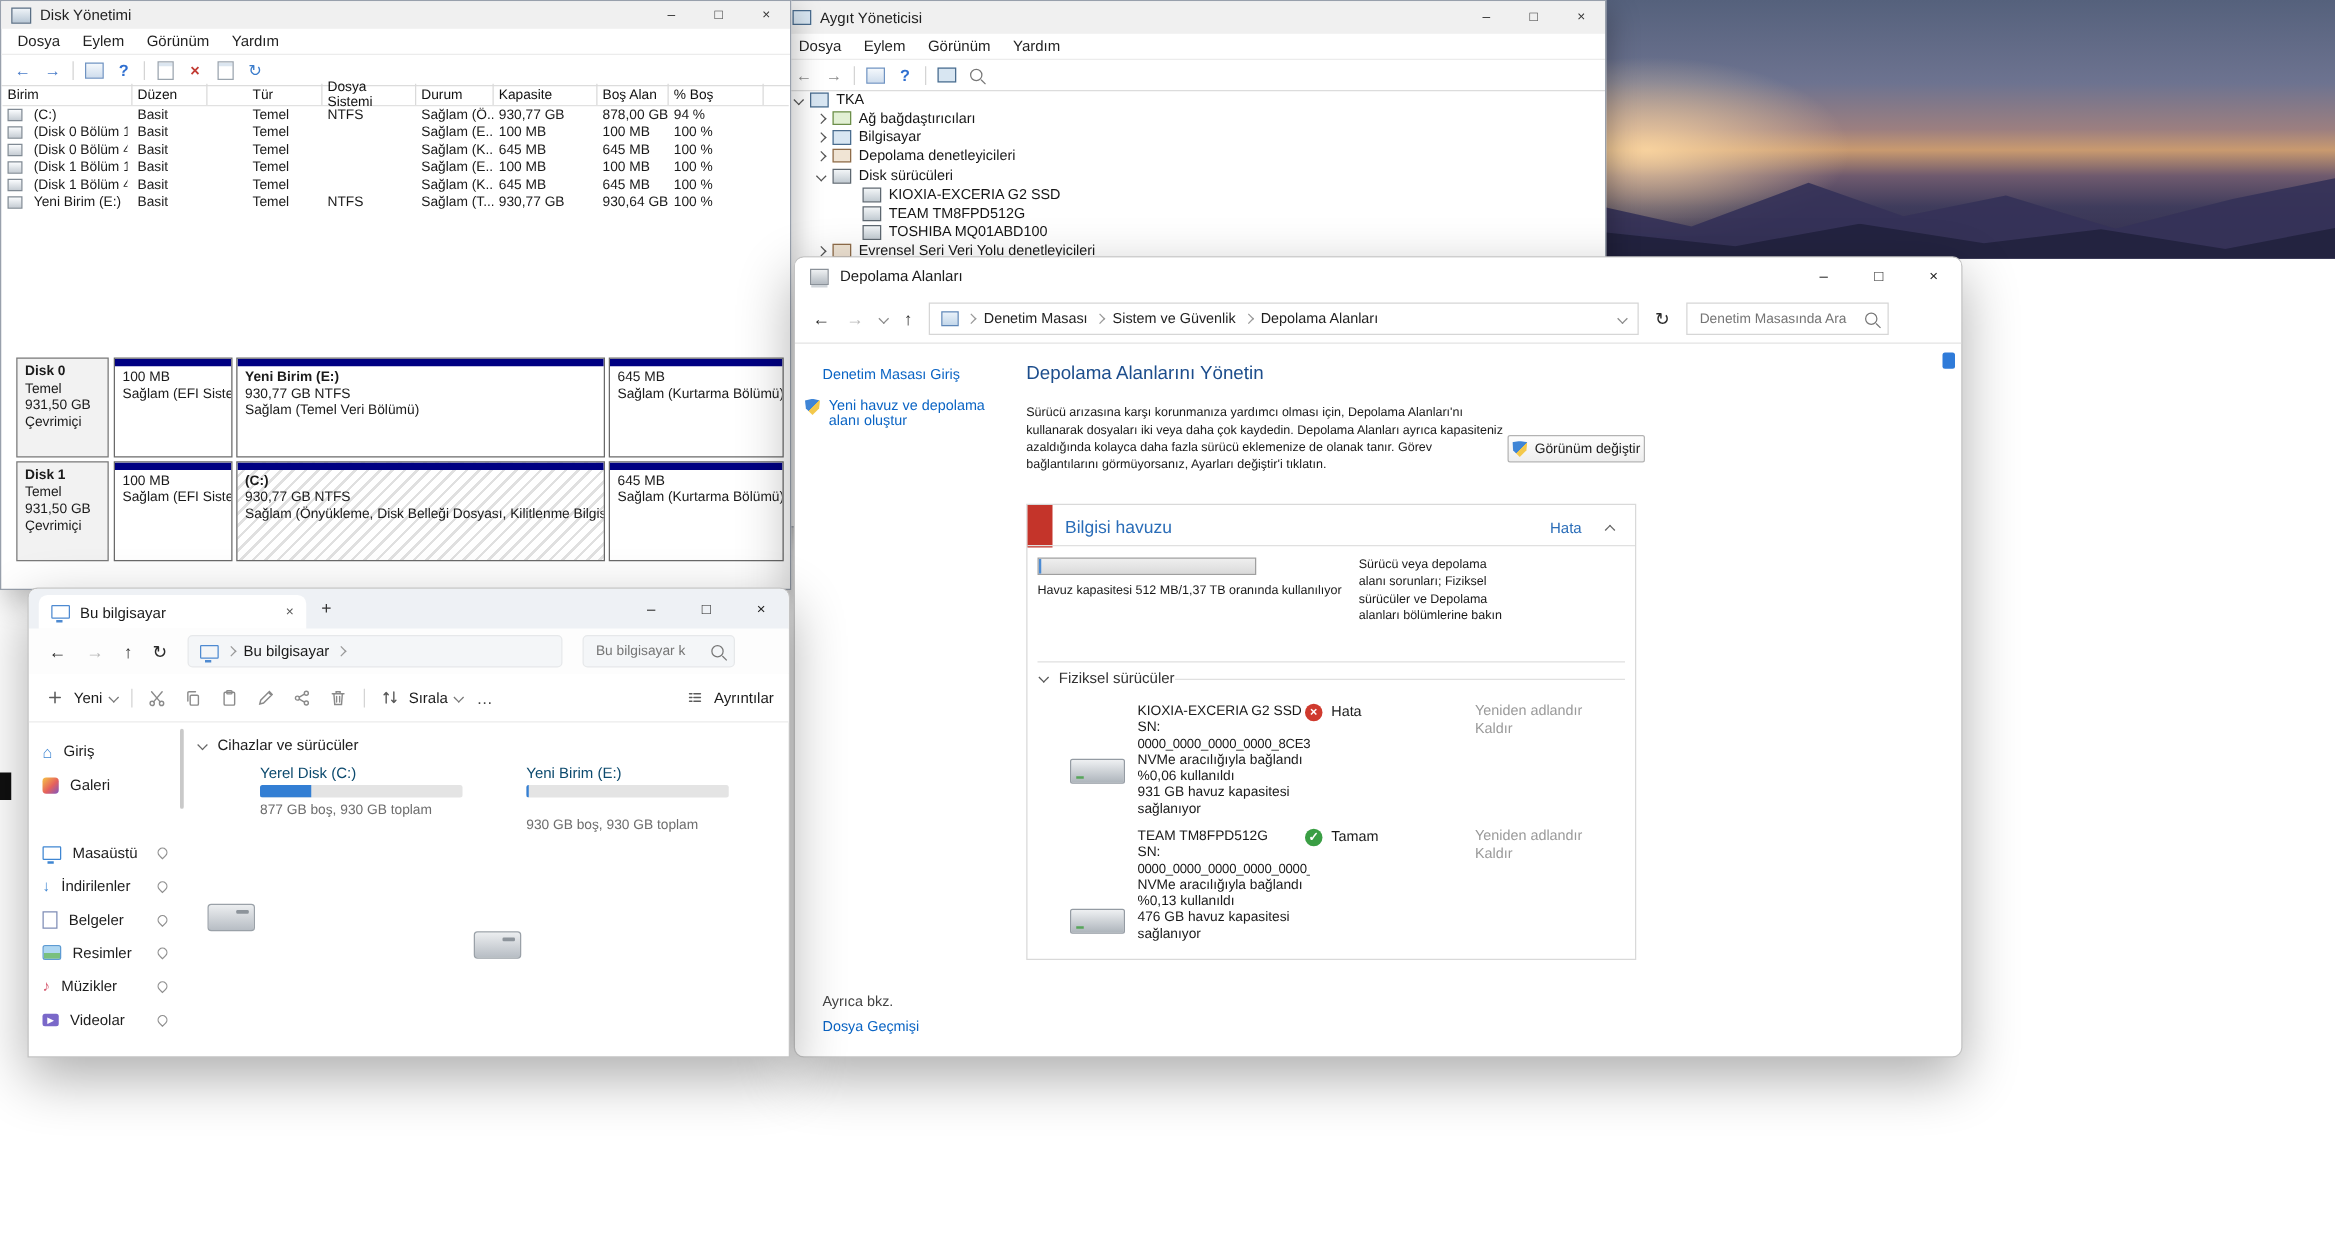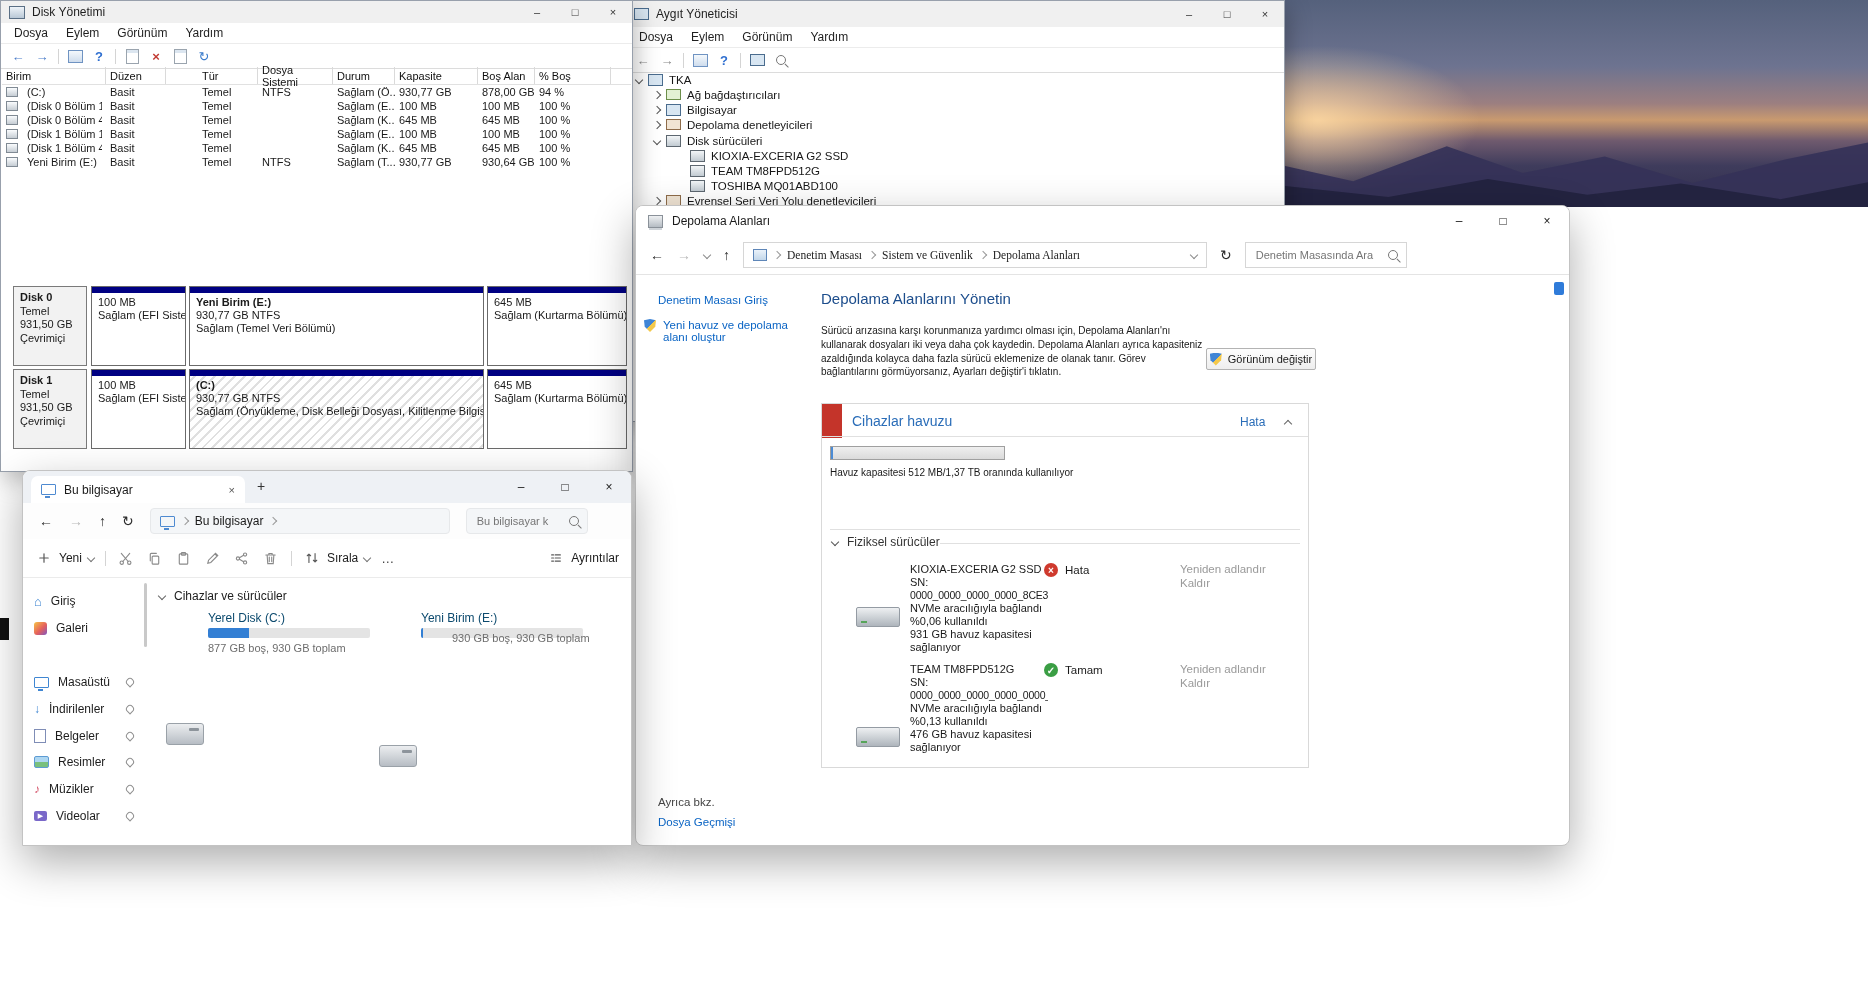--- a/index.html
+++ b/index.html
@@ -417,21 +417,21 @@
         <span class="cap11">–</span>
         <span class="cap11">□</span>
         <span class="cap11">×</span>
       </span>
     </div>
     <div class="ssnav">
       <span class="navico">←</span>
       <span class="navico dis">→</span>
       <span class="chev cd" style="border-color:#8a8a8a"></span>
       <span class="navico">↑</span>
-      <div class="addr" style="width:464px;font-family:Liberation Serif, serif;">
+      <div class="addr" style="width:568px;">
         <span class="cpico"></span>
         <span class="chev cr" style="border-color:#999"></span>
         <span>Denetim Masası</span>
         <span class="chev cr" style="border-color:#999"></span>
         <span>Sistem ve Güvenlik</span>
         <span class="chev cr" style="border-color:#999"></span>
         <span>Depolama Alanları</span>
         <span class="chev cd" style="margin-left:auto;border-color:#8a8a8a"></span>
       </div>
       <span class="navico">↻</span>
@@ -449,29 +449,30 @@
 
     <div class="abs ssheading" style="left:185px;top:84px;">Depolama Alanlarını Yönetin</div>
     <div class="abs ssbody" style="left:185px;top:118px;width:384px;">Sürücü arızasına karşı korunmanıza yardımcı olması için, Depolama Alanları'nı kullanarak dosyaları iki veya daha çok kaydedin. Depolama Alanları ayrıca kapasiteniz azaldığında kolayca daha fazla sürücü eklemenize de olanak tanır. Görev bağlantılarını görmüyorsanız, Ayarları değiştir'i tıklatın.</div>
     <div class="abs btn" style="left:570px;top:142px;width:108px;">
       <span class="shield"></span>
       <span>Görünüm değiştir</span>
     </div>
 
     <div class="pool" style="left:185px;top:197px;width:486px;height:363px;">
       <div class="redtab"></div>
-      <div class="abs pooltitle" style="left:30px;top:9px;">Cihazlar havuzu</div>
+      <div class="abs pooltitle" style="left:30px;top:9px;">Bilgisi havuzu</div>
       <div class="abs poolstatus" style="left:418px;top:11px;">Hata</div>
       <span class="chev cu abs" style="left:463px;top:17px;border-color:#666;"></span>
       <div class="hr" style="left:0;top:32px;width:100%;"></div>
 
       <div class="abs gauge" style="left:8px;top:42px;width:173px;">
         <div class="gfill" style="width: 1%;"></div>
       </div>
       <div class="abs ssbody" style="left:8px;top:62px;">Havuz kapasitesi 512 MB/1,37 TB oranında kullanılıyor</div>
+      <div class="abs ssbody" style="left:265px;top:41px;width:118px;">Sürücü veya depolama alanı sorunları; Fiziksel sürücüler ve Depolama alanları bölümlerine bakın</div>
 
       <div class="hr" style="left:8px;top:125px;width:470px;"></div>
       <div class="abs" style="left:10px;top:131px;display:flex;align-items:center;gap:9px;">
         <span class="chev cd" style="border-color:#555"></span>
         <span style="font-size:12px;color:#333;">Fiziksel sürücüler</span>
       </div>
       <div class="hr" style="left:118px;top:139px;width:360px;"></div>
 
       <div class="abs pdrive" style="left:34px;top:203px;"></div>
       <div class="abs" style="left:88px;top:159px;width:138px;font-size:11px;line-height:13px;">
@@ -664,16 +665,16 @@
     <div class="abs ubar" style="left:185px;top:157px;width:162px;">
       <div class="ufill" style="width: 25%;"></div>
     </div>
     <div class="abs xinfo" style="left:185px;top:171px;">877 GB boş, 930 GB toplam</div>
 
     <div class="abs xdrive" style="left:356px;top:145px;"></div>
     <div class="abs xlabel" style="left:398px;top:140px;">Yeni Birim (E:)</div>
     <div class="abs ubar" style="left:398px;top:157px;width:162px;">
       <div class="ufill" style="width: 1%;"></div>
     </div>
-    <div class="abs xinfo" style="left:398px;top:161px;margin-left:31px;">930 GB boş, 930 GB toplam</div>
+    <div class="abs xinfo" style="left:398px;top:183px;">930 GB boş, 930 GB toplam</div>
   </section>
 
 </div>
 
 </body></html>

